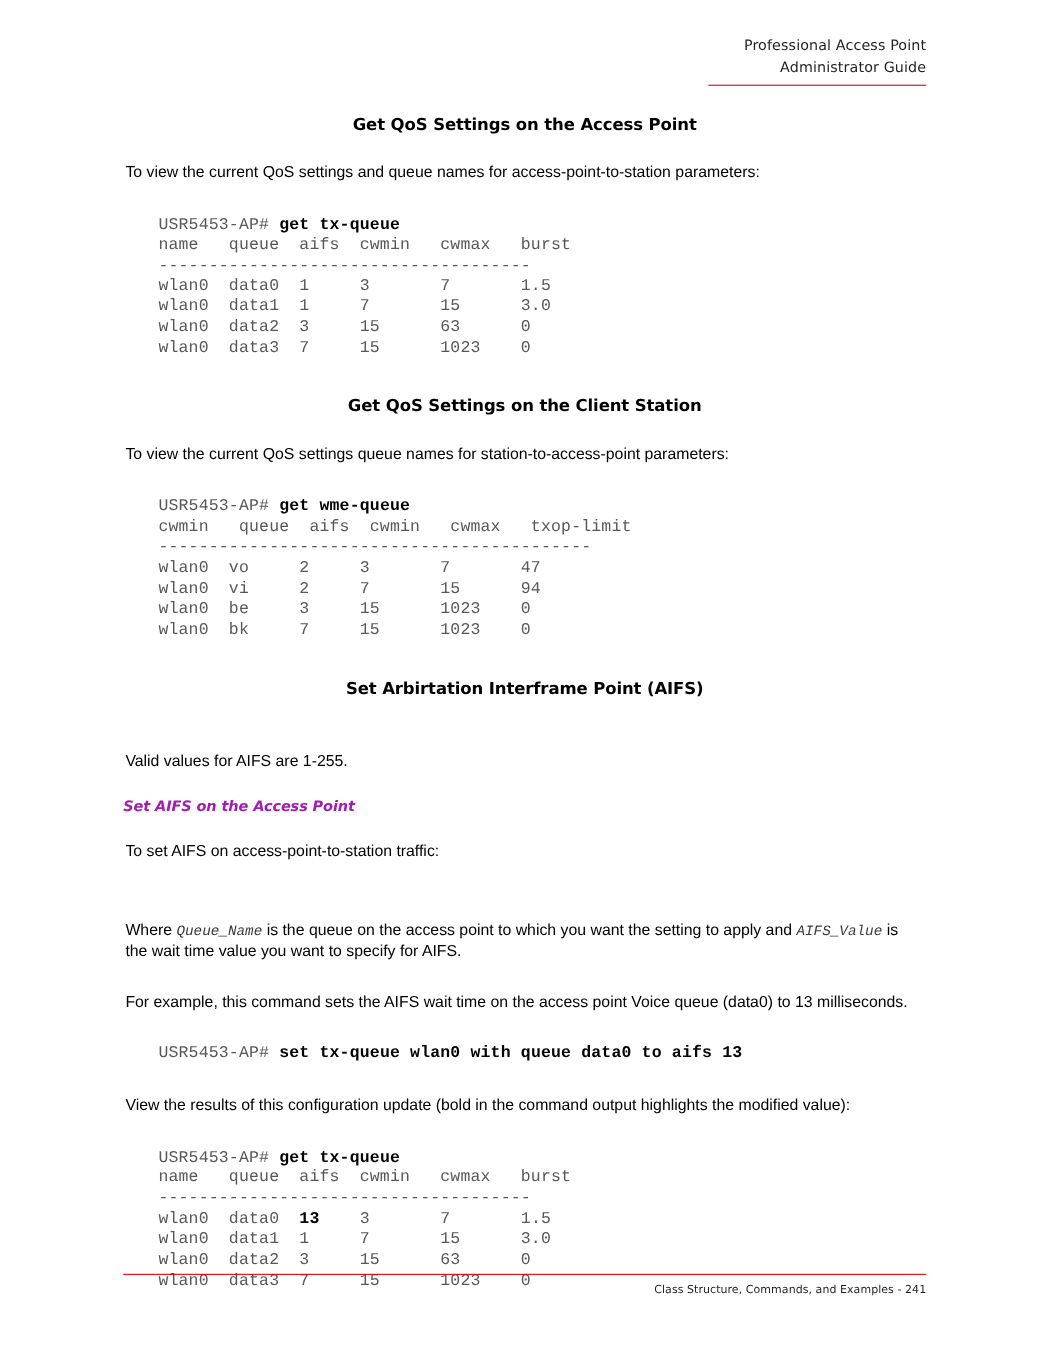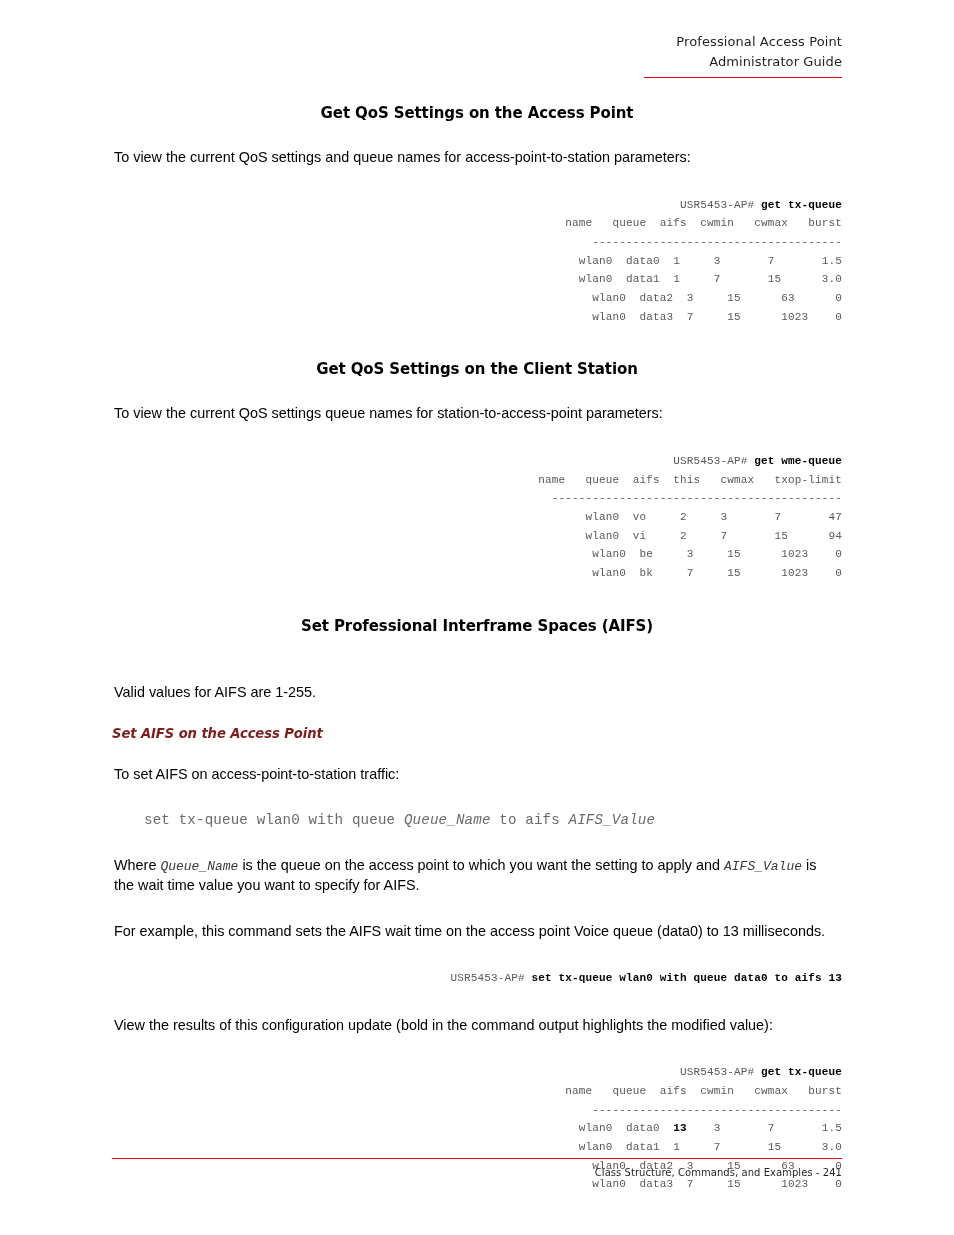--- a/index.html
+++ b/index.html
@@ -61,21 +61,21 @@
     color: #000000;
     margin: 0;
     letter-spacing: -0.1px;
     text-align: center;
   }
   h3.subsection {
     font-family: "DejaVu Sans", sans-serif;
     font-size: 13.2px;
     font-weight: bold;
     font-style: italic;
-    color: #7f1d1d;
+    color: #a21caf;
     margin: 0;
     letter-spacing: -0.1px;
   }
   p.body {
     font-family: "Liberation Sans", sans-serif;
     font-size: 14.4px;
     line-height: 19.5px;
     color: #000000;
     margin: 2px;
   }
@@ -84,28 +84,27 @@
   code.inline {
     font-family: "Liberation Mono", "DejaVu Sans Mono", monospace;
     font-size: 13px;
     font-style: italic;
     color: #3a3a3a;
   }
 
   
   .codeblock {
     font-family: "Liberation Mono", "DejaVu Sans Mono", monospace;
-    font-size: 11px;
+    font-size: 15px;
     line-height: 18.7px;
     color: #58585b;
     margin: 0;
     padding-left: 32px;
     white-space: pre;
     letter-spacing: 0.15px;
-    text-align: right;
   }
   .codeblock b {
     color: #000000;
     font-weight: bold;
   }
   .syntax {
     font-family: "Liberation Mono", "DejaVu Sans Mono", monospace;
     font-size: 14.2px;
     line-height: 18.7px;
     color: #6a6a6d;
@@ -168,41 +167,40 @@
 <span>wlan0  data3  7     15      1023    0</span></div>
 
     <div class="sp-34"></div>
 
     <h2 class="section">Get QoS Settings on the Client Station</h2>
     <div class="sp-24"></div>
     <p class="body">To view the current QoS settings queue names for station-to-access-point parameters:</p>
     <div class="sp-26"></div>
 
     <div class="codeblock"><span>USR5453-AP# </span><b>get wme-queue</b>
-<span>name   queue  aifs  this   cwmax   txop-limit</span>
+<span>cwmin   queue  aifs  cwmin   cwmax   txop-limit</span>
 <span>-------------------------------------------</span>
 <span>wlan0  vo     2     3       7       47</span>
 <span>wlan0  vi     2     7       15      94</span>
 <span>wlan0  be     3     15      1023    0</span>
 <span>wlan0  bk     7     15      1023    0</span></div>
 
     <div class="sp-34"></div>
 
-    <h2 class="section">Set Professional Interframe Spaces (AIFS)</h2>
+    <h2 class="section">Set Arbirtation Interframe Point (AIFS)</h2>
     <div class="sp-24"></div>
     <div class="sp-22"></div>
     <p class="body">Valid values for AIFS are 1-255.</p>
     <div class="sp-22"></div>
 
     <h3 class="subsection">Set AIFS on the Access Point</h3>
     <div class="sp-22"></div>
     <p class="body">To set AIFS on access-point-to-station traffic:</p>
     <div class="sp-24"></div>
 
-    <div class="syntax"><span>set tx-queue wlan0 with queue </span><i>Queue_Name</i><span> to aifs </span><i>AIFS_Value</i></div>
 
     <div class="sp-24"></div>
     <p class="body"><span>Where </span><code class="inline">Queue_Name</code><span> is the queue on the access point to which you want the setting to apply and </span><code class="inline">AIFS_Value</code><span> is the wait time value you want to specify for AIFS.</span></p>
 
     <div class="sp-22"></div>
     <p class="body">For example, this command sets the AIFS wait time on the access point Voice queue (data0) to 13 milliseconds.</p>
     <div class="sp-26"></div>
 
     <div class="codeblock"><span>USR5453-AP# </span><b>set tx-queue wlan0 with queue data0 to aifs 13</b></div>
 

